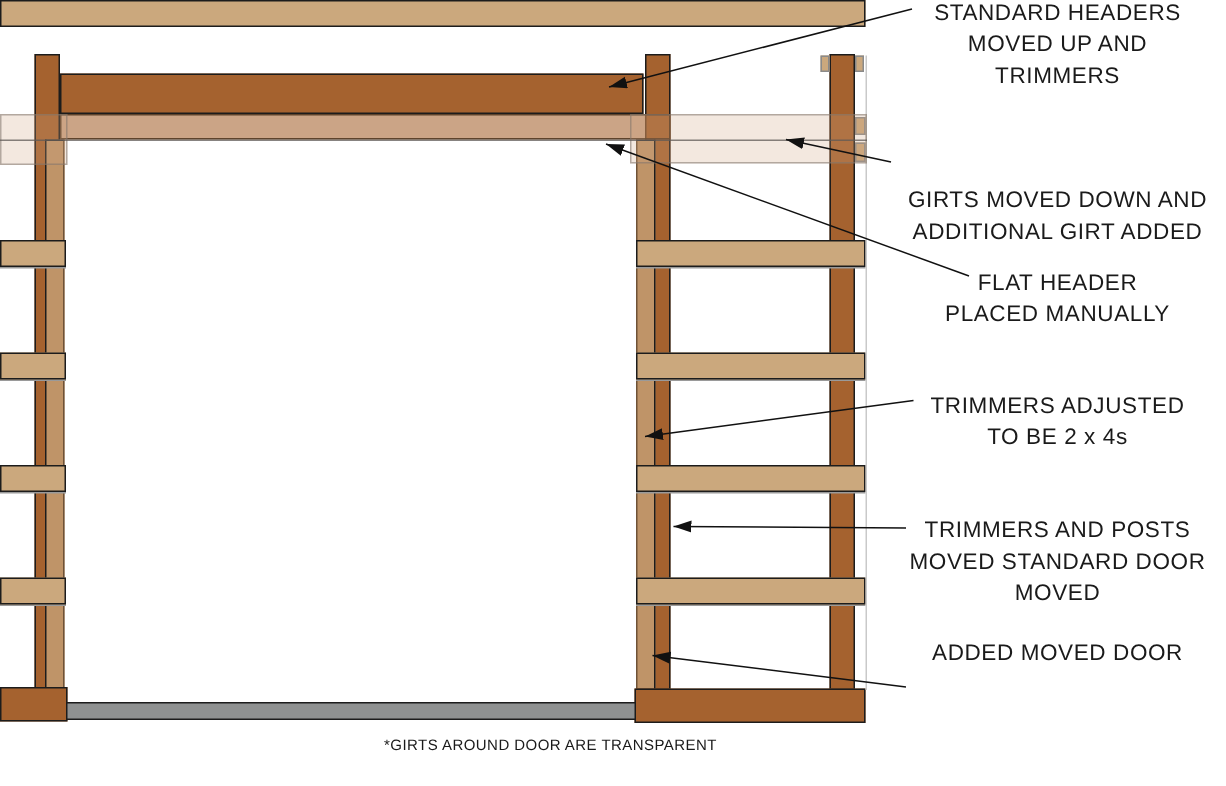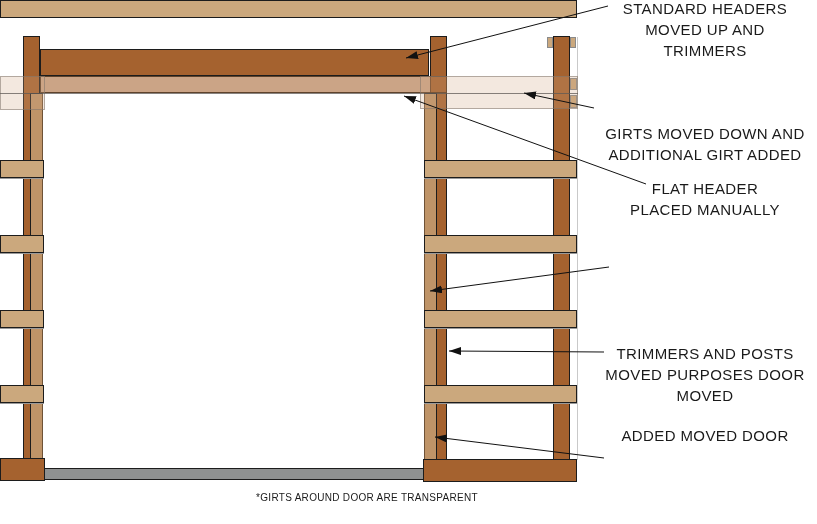--- a/index.html
+++ b/index.html
@@ -86,23 +86,27 @@
     <div>TRIMMERS</div>
   </div>
   <div class="abs callout" style="left:593px;top:94px;margin-top:29px;">
     <div>GIRTS MOVED DOWN AND</div>
     <div>ADDITIONAL GIRT ADDED</div>
   </div>
   <div class="abs callout" style="left:593px;top:178px;">
     <div>FLAT HEADER</div>
     <div>PLACED MANUALLY</div>
   </div>
+  <div class="abs callout" style="left:593px;top:260px;">
+    <div>TRIMMERS ADJUSTED</div>
+    <div>TO BE 2 x 4s</div>
+  </div>
   <div class="abs callout" style="left:593px;top:343px;">
     <div>TRIMMERS AND POSTS</div>
-    <div>MOVED PURPOSES DOOR</div>
+    <div>MOVED STANDARD DOOR</div>
     <div>MOVED</div>
   </div>
   <div class="abs callout" style="left:593px;top:425px;">
     <div>ADDED MOVED DOOR</div>
   </div>
 
   <div class="abs footnote" style="left:167px;top:490px;">
     <div>*GIRTS AROUND DOOR ARE TRANSPARENT</div>
   </div>
 

